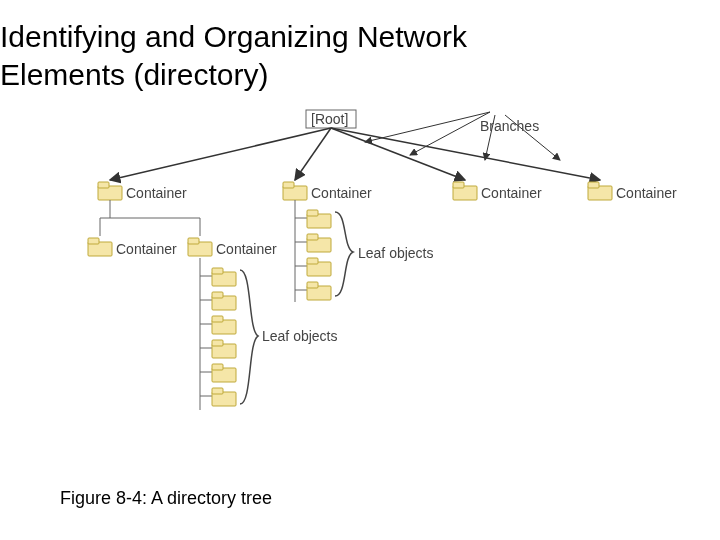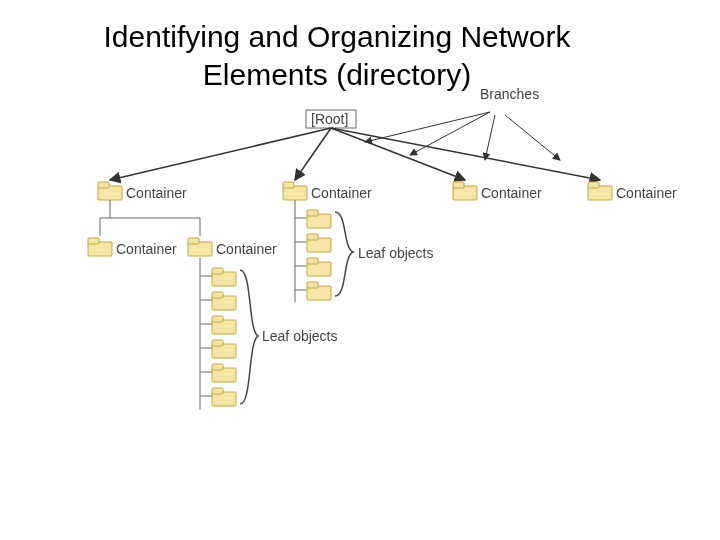--- a/index.html
+++ b/index.html
@@ -1,17 +1,17 @@
 <!DOCTYPE html>
 <html><head>
 <meta charset="utf-8">
 <style>
   html,body{margin:0;padding:0;width:720px;height:540px;background:#fff;font-family:Arial,Helvetica,sans-serif;color:#000}
   .slide{position:relative;width:720px;height:540px}
-  .title{position:absolute;top:18px;left:12px;width:650px;text-align:center;font-size:30px;line-height:1.25}
+  .title{position:absolute;top:18px;left:0;width:650px;font-size:30px;line-height:1.25}
   .caption{position:absolute;left:60px;top:488px;font-size:18px}
   .dlabel{position:absolute;font-size:14px;color:#444}
   svg{position:absolute;left:0;top:0}
 </style>
 </head>
 <body>
 <div class="slide">
 
 <div class="title">
   <span>Identifying and Organizing Network</span><br>
@@ -80,27 +80,28 @@
     <line x1="295" y1="266" x2="307" y2="266" stroke="#666"></line>
     <use href="#fld" x="307" y="258"></use>
     <line x1="295" y1="290" x2="307" y2="290" stroke="#666"></line>
     <use href="#fld" x="307" y="282"></use>
   </g>
 
   <path d="M335 212 C347 212 343 248 353 252 C343 256 347 296 335 296" fill="none" stroke="#444" stroke-width="1.5"></path>
 </svg>
 
 <div class="dlabel" style="left:311px;top:111px">[Root]</div>
-<div class="dlabel" style="left:480px;top:86px">Branches</div>
+<div class="dlabel" style="left:480px;top:118px">Branches</div>
 
 <div class="dlabel" style="left:126px;top:185px">Container</div>
 <div class="dlabel" style="left:311px;top:185px">Container</div>
 <div class="dlabel" style="left:481px;top:185px">Container</div>
 <div class="dlabel" style="left:616px;top:185px">Container</div>
 
 <div class="dlabel" style="left:116px;top:241px">Container</div>
 <div class="dlabel" style="left:216px;top:241px">Container</div>
 
 <div class="dlabel" style="left:358px;top:245px">Leaf objects</div>
 <div class="dlabel" style="left:262px;top:328px">Leaf objects</div>
 
+<div class="caption">Figure 8-4: A directory tree</div>
 
 </div>
 
 </body></html>

